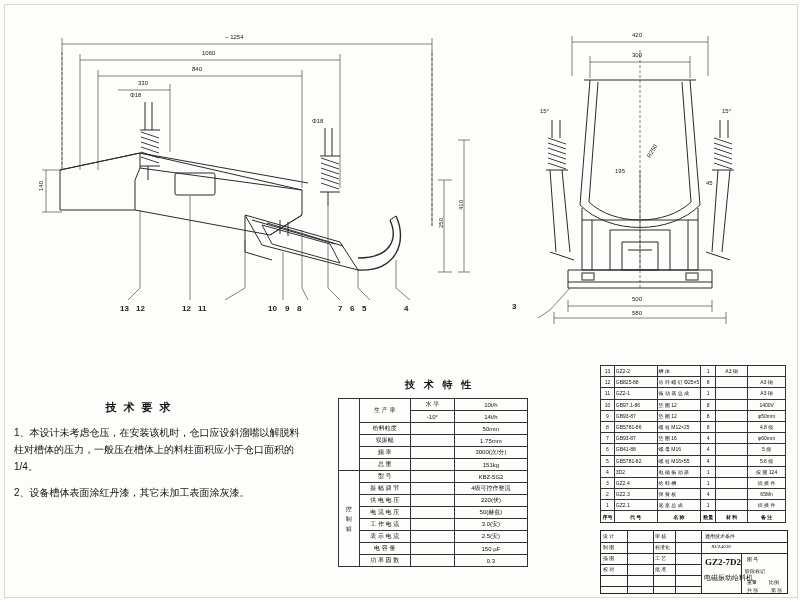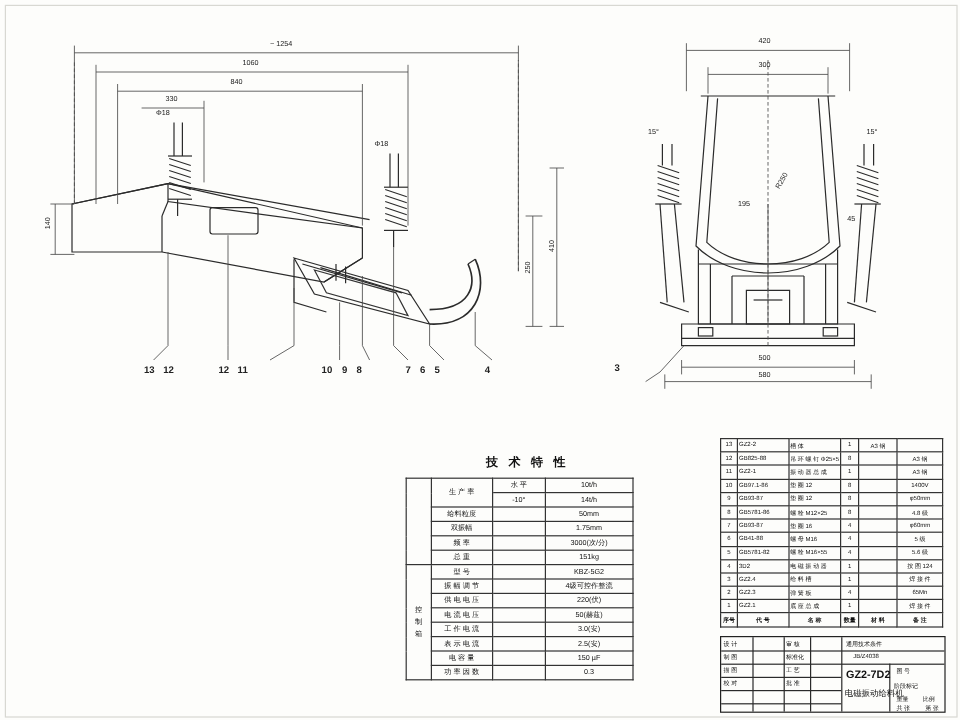--- a/index.html
+++ b/index.html
@@ -38,21 +38,21 @@
   td.c{text-align:center;}
   td.l{text-align:left;}
   .bom .no{width:11px;}
   .bom .code{width:42px;}
   .bom .name{width:40px;}
   .bom .qty{width:12px;}
   .bom .mat{width:32px;}
   .bom .rem{width:37px;}
 
   
-  #titleblock{position:absolute;left:600px;top:530px;width:186px;height:62px;border:1px solid #222;}
+  #titleblock{position:absolute;left:600px;top:530px;width:186px;height:62px;border:1px solid #222;font-family:Liberation Serif, serif;}
   .tbtxt{position:absolute;font-size:5px;color:#111;white-space:nowrap;}
   .tbbig{position:absolute;font-size:9px;font-weight:bold;color:#111;white-space:nowrap;}
 
   
   #frame{position:absolute;left:4px;top:4px;width:792px;height:592px;border:1px solid #d8d8d2;}
   svg{position:absolute;left:0;top:0;overflow:visible;}
 </style>
 </head>
 <body>
 
@@ -231,20 +231,25 @@
     <div class="txt s6" style="left:122px;top:276px;">500</div>
     <div class="txt s6" style="left:122px;top:290px;">580</div>
     <div class="txt s6" style="left:105px;top:148px;">195</div>
     <div class="txt s6" style="left:135px;top:128px;transform:rotate(-60deg);">R250</div>
     <div class="txt s6" style="left:30px;top:88px;">15°</div>
     <div class="txt s6" style="left:212px;top:88px;">15°</div>
     <div class="txt s6" style="left:196px;top:160px;">45</div>
   </div>
   <div class="txt s8 b" style="left:512px;top:303px;">3</div>
 
+  <div id="tech-req">
+    <div class="title">技 术 要 求</div>
+    <p>1、本设计未考虑仓压，在安装该机时，仓口应设斜溜嘴以解脱料柱对槽体的压力，一般压在槽体上的料柱面积应小于仓口面积的1/4。</p>
+    <p>2、设备槽体表面涂红丹漆，其它未加工表面涂灰漆。</p>
+  </div>
 
   <div id="char-title">技 术 特 性</div>
   <table class="grid" id="char-table">
     <tbody id="char-body">
         <tr>
           <td class="lab" rowspan="6"></td>
           <td class="k" rowspan="2">生 产 率</td>
           <td class="k2">水 平</td>
           <td class="v">10t/h</td>
         </tr>

